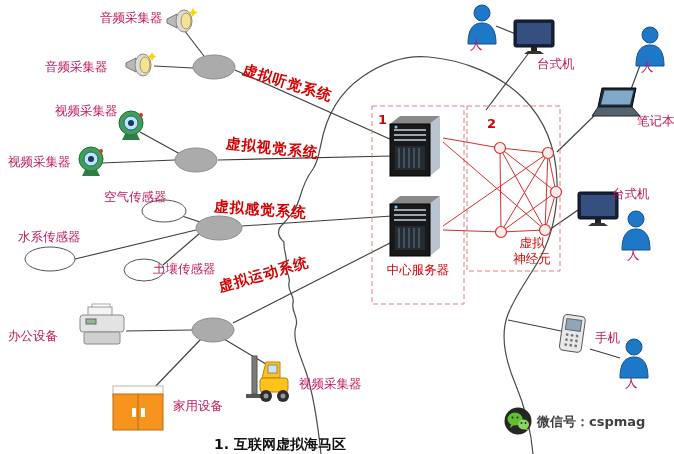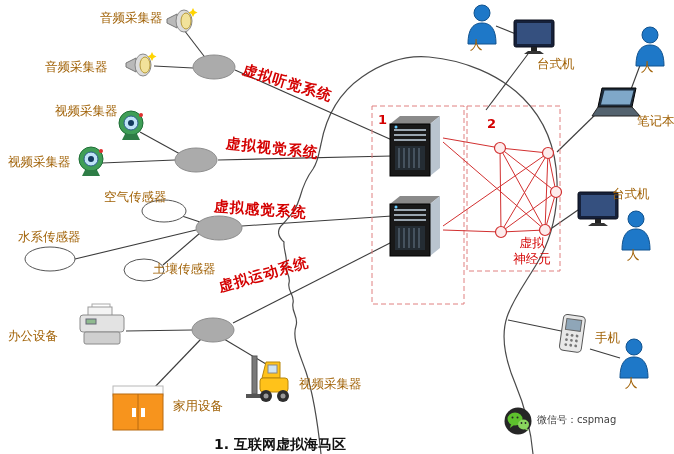--- a/index.html
+++ b/index.html
@@ -1,26 +1,26 @@
 <!DOCTYPE html>
 <html><head>
 <meta charset="utf-8">
 <style>
   * { margin:0; padding:0; box-sizing:border-box; }
   body { font-family:"DejaVu Sans","Liberation Sans",sans-serif; background:#fff; }
   #stage { position:relative; width:674px; height:454px; background:#fff; overflow:hidden; }
   svg.layer { position:absolute; left:0; top:0; }
-  .lbl { position:absolute; font-size:12.5px; color:#a16207; white-space:nowrap; line-height:1.1; }
+  .lbl { position:absolute; font-size:12.5px; color:#be185d; white-space:nowrap; line-height:1.1; }
   .sys { position:absolute; font-size:14.5px; font-weight:bold; color:#d40000; white-space:nowrap;
          letter-spacing:1px; transform-origin:left center; }
   .marker { position:absolute; font-size:13px; font-weight:bold; color:#d40000; }
   .redblock { position:absolute; color:#d40000; font-weight:normal; font-size:12.5px;
               text-align:center; line-height:1.3; }
   .caption { position:absolute; font-size:14px; font-weight:bold; color:#111; white-space:nowrap; }
-  .wm { position:absolute; font-size:10px; font-weight:normal; color:#3f3f3f; white-space:nowrap; }
+  .wm { position:absolute; font-size:13px; font-weight:bold; color:#3f3f3f; white-space:nowrap; }
 </style>
 </head>
 <body>
 
 <div id="stage">
 
   <svg class="layer" width="674" height="454" viewBox="0 0 674 454">
 
     <path d="M 321 454 C 317 416 312 390 306 372 C 299 352 292 338 296 326
          C 299 317 291 312 293 303 C 295 295 287 291 289 283 C 291 276 285 272 286 265
@@ -257,20 +257,21 @@
 
   <div class="sys" style="left:243px;top:60px;transform:rotate(17deg)">虚拟听觉系统</div>
   <div class="sys" style="left:226px;top:134px;transform:rotate(6deg)">虚拟视觉系统</div>
   <div class="sys" style="left:214px;top:197px;transform:rotate(4deg)">虚拟感觉系统</div>
   <div class="sys" style="left:219px;top:278px;transform:rotate(-16deg)">虚拟运动系统</div>
 
   <div class="marker" style="left:378px;top:112px">1</div>
   <div class="marker" style="left:487px;top:116px">2</div>
 
   <div class="redblock" style="left:372px;top:262px;width:92px">
+    <div>中心服务器</div>
   </div>
 
   <div class="redblock" style="left:503px;top:235px;width:58px">
     <div>虚拟</div>
     <div>神经元</div>
   </div>
 
   <div class="lbl" style="left:470px;top:38px">人</div>
   <div class="lbl" style="left:537px;top:57px">台式机</div>
   <div class="lbl" style="left:641px;top:60px">人</div>

